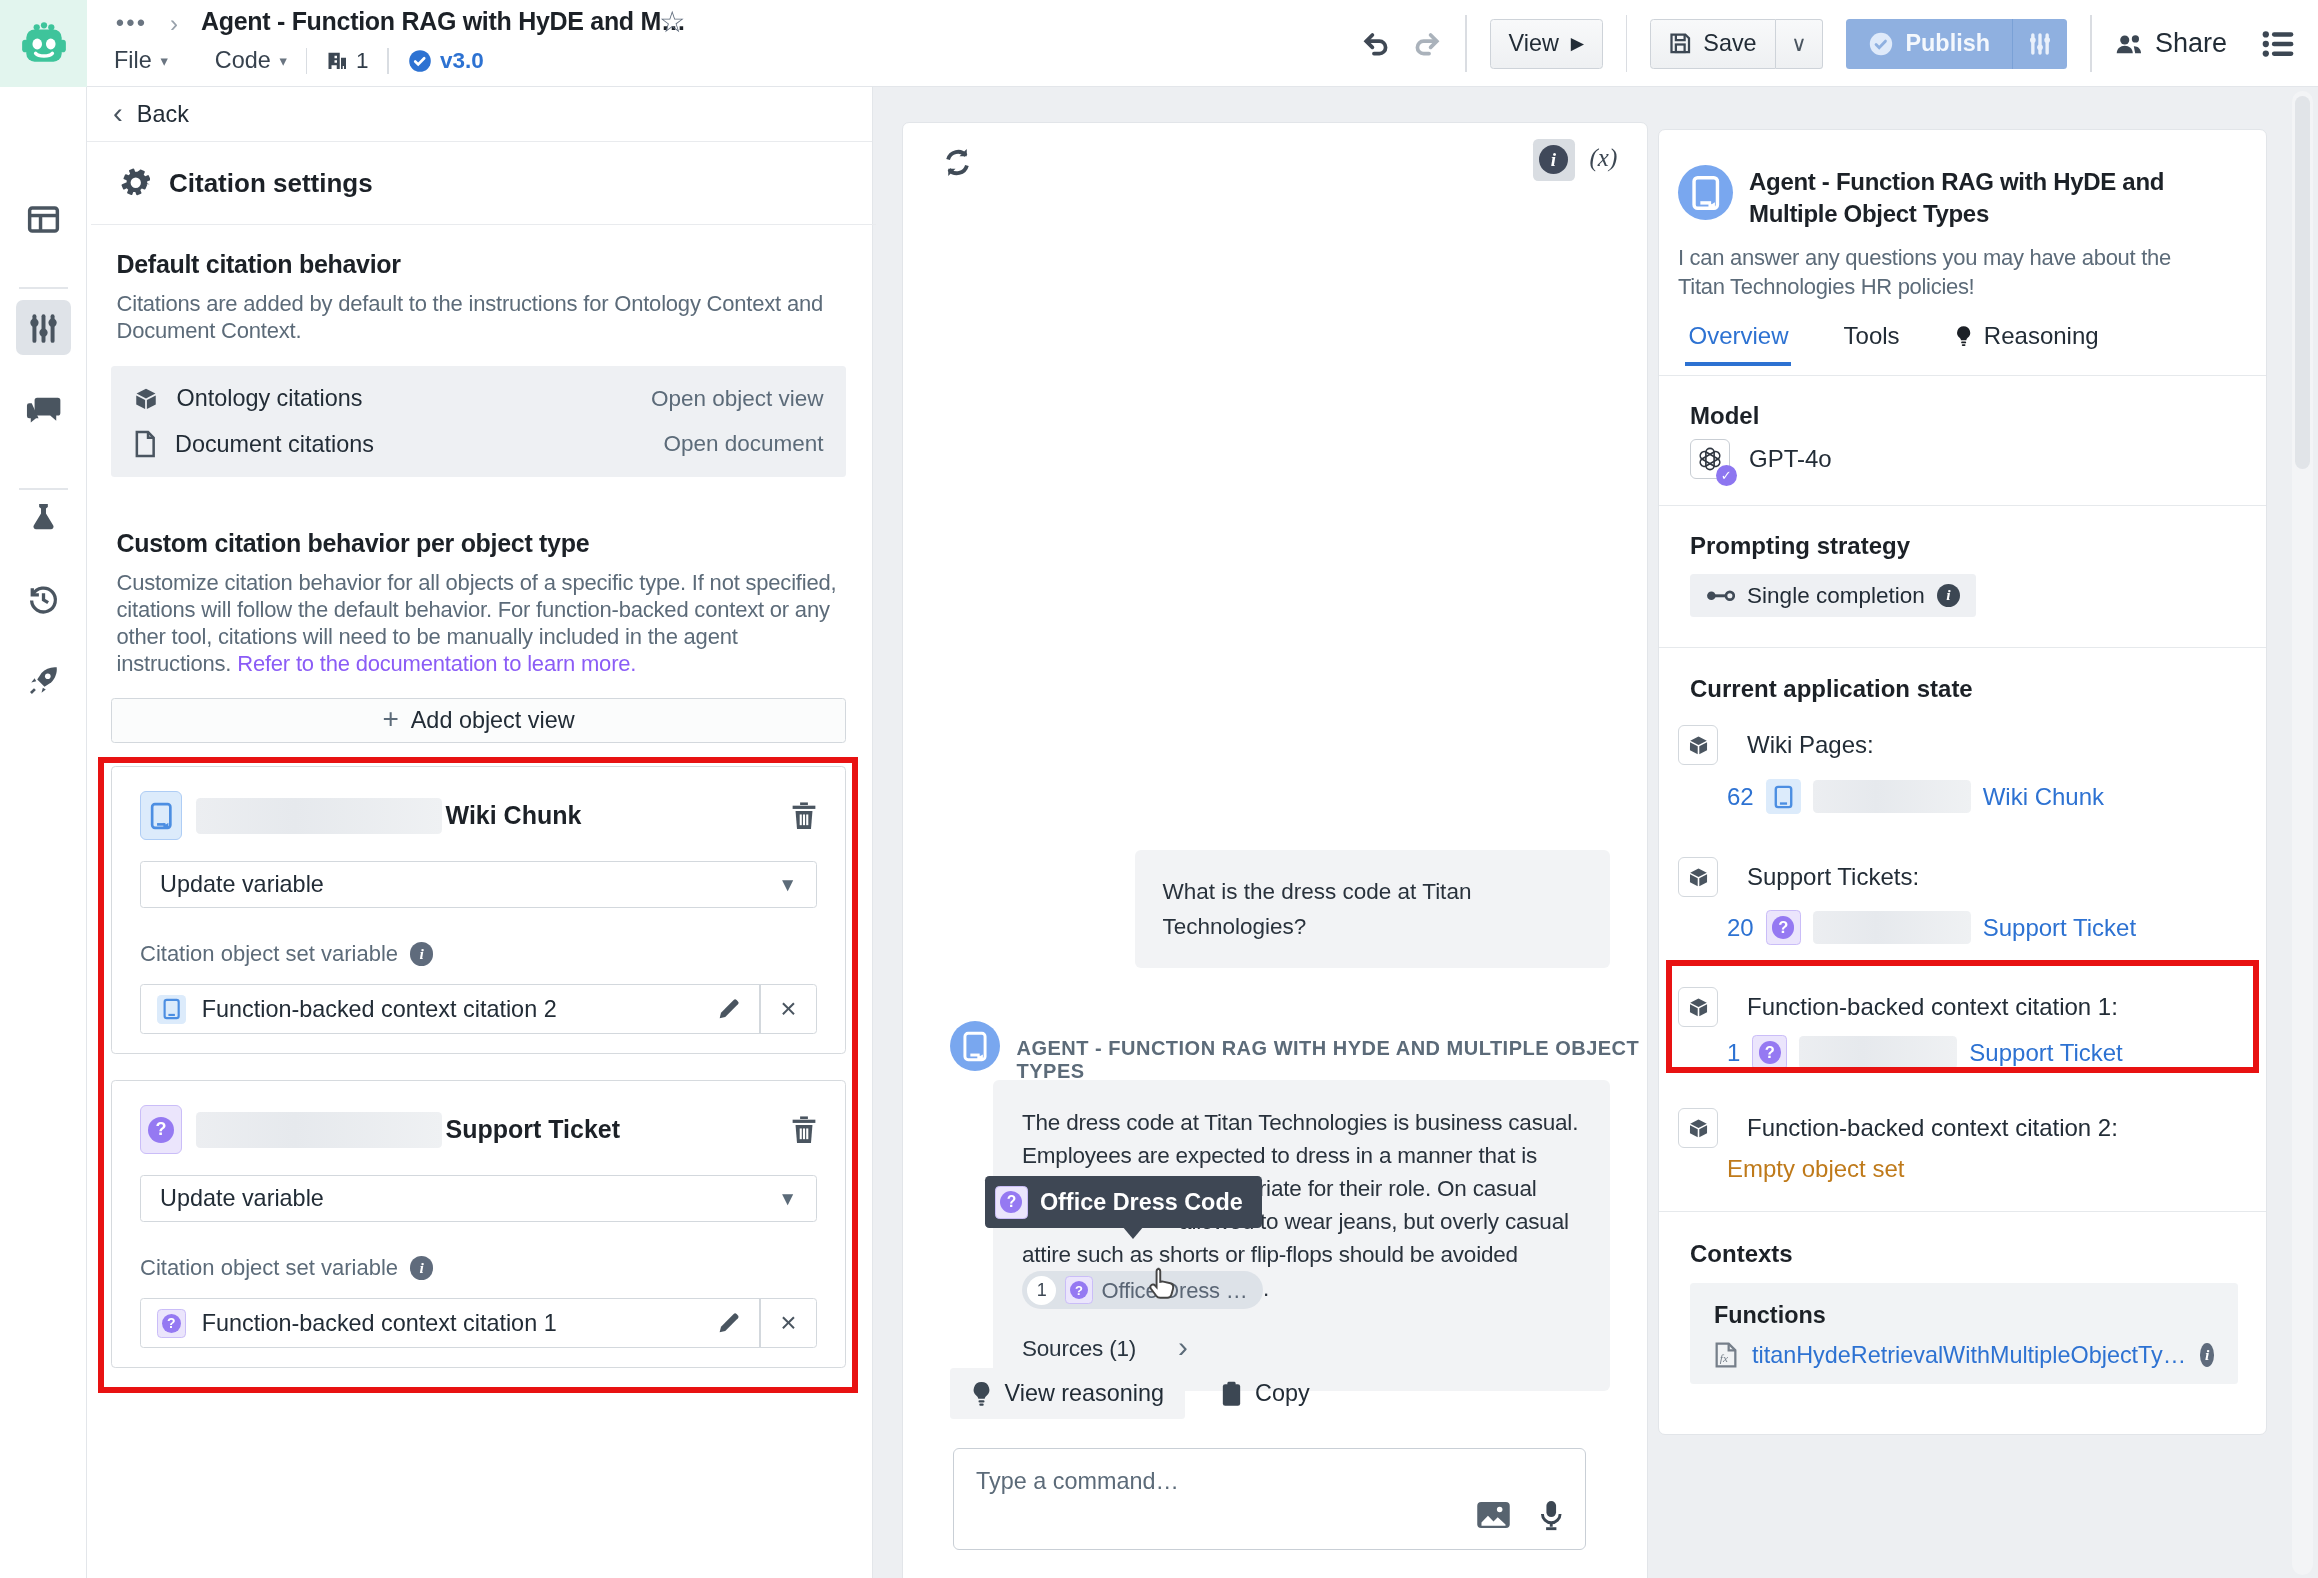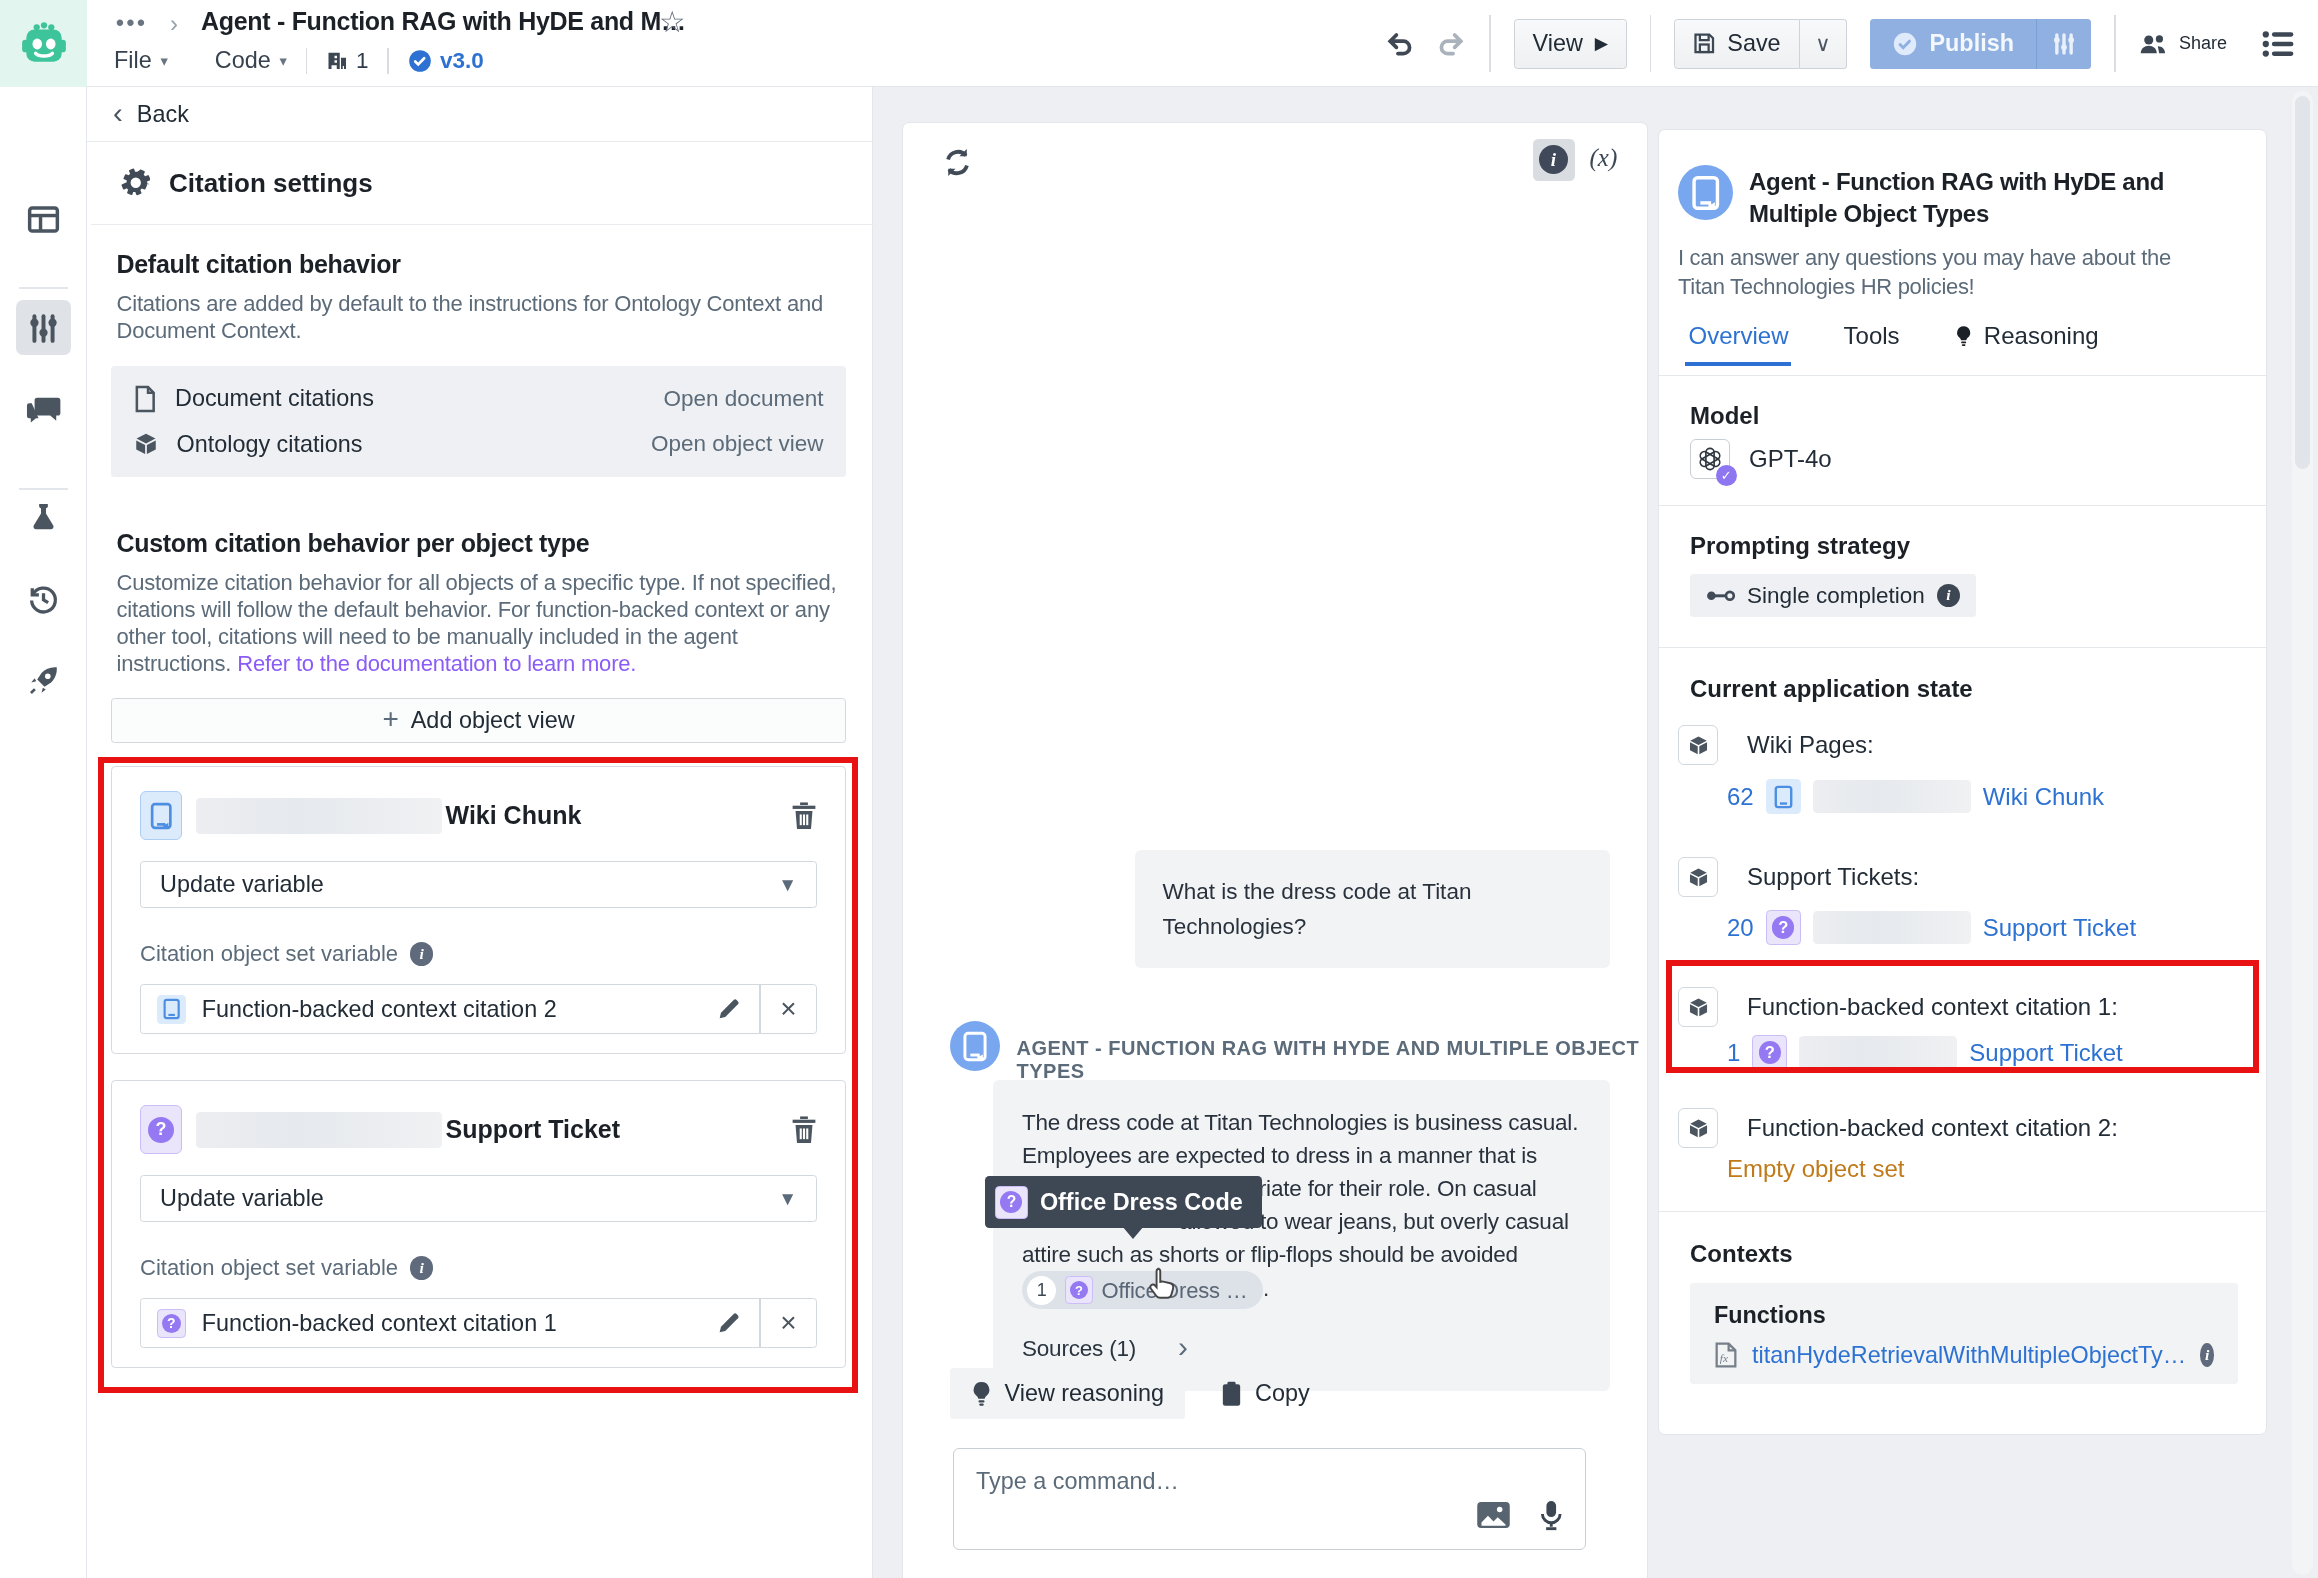--- a/index.html
+++ b/index.html
@@ -29,21 +29,21 @@
   .vsep-lg { width:1.7px; height:57px; background:#dadde2; margin:0 22.5px; }
   .btn { display:flex; align-items:center; gap:12px; height:50px; padding:0 18px;
          background:linear-gradient(#f8f9fa,#eef0f2); border:1.7px solid #ced3d9; border-radius:3.5px;
          font-size:23.4px; color:#222c36; cursor:pointer; }
   .btn-group { display:flex; align-items:stretch; }
   .btn-group .btn.main { border-radius:3.5px 0 0 3.5px; }
   .btn-group .btn.dd { border-radius:0 3.5px 3.5px 0; border-left:none; padding:0 15.6px; color:#4a5560; font-size:21px; }
   .publish { display:flex; align-items:stretch; height:50px; border-radius:3.5px; overflow:hidden; background:#8fb0e0; cursor:pointer; }
   .publish .seg1 { display:flex; align-items:center; gap:11.3px; padding:0 22.5px; color:#f4f8fd; font-size:23.4px; font-weight:600; }
   .publish .seg2 { display:flex; align-items:center; padding:0 14px; border-left:1.7px solid #7aa1d6; }
-  .share { display:flex; align-items:center; gap:11.3px; font-size:18px; color:#222c36; cursor:pointer; }
+  .share { display:flex; align-items:center; gap:11.3px; font-size:27px; color:#222c36; cursor:pointer; }
 
   
   .rail { position:absolute; left:0; top:87px; width:87px; height:1491px; background:#fff; border-right:1.7px solid #e3e6ea; z-index:20; }
   .rail .ritem { position:absolute; left:0; width:87px; display:flex; justify-content:center; cursor:pointer; color:#4a5560; }
   .rail .hr { position:absolute; left:19px; width:49px; height:1.7px; background:#e3e6ea; }
   .rail .active-bg { position:absolute; left:15.6px; top:213px; width:55px; height:55px; background:#dfe3e8; border-radius:7px; }
 
   
   .lpanel { position:absolute; left:87px; top:87px; width:786px; height:1491px; background:#fff; border-right:1.7px solid #e3e6ea; z-index:10; }
   .back-band { position:absolute; left:0; top:0; width:100%; height:55px; border-bottom:1.7px solid #e9ebee; display:flex; align-items:center; padding-left:26px; gap:14px; cursor:pointer; }
@@ -349,39 +349,39 @@
           </svg>
       </span>
       <span class="settings-title">Citation settings</span>
     </div>
 
     <div class="sect-h" style="top:163px">Default citation behavior</div>
     <div class="sect-p" style="top:203px">Citations are added by default to the instructions for Ontology Context and Document Context.</div>
 
     <div class="graybox">
       <div class="row">
-        <span class="ico">
-          <svg width="22.5" height="28" viewBox="0 0 16 20" fill="none" stroke="#4a5560" stroke-width="1.8">
-              <path d="M2 1.5h8l4 4v13H2z"></path>
-              <path d="M10 1.5v4h4"></path>
-            </svg>
-        </span>
-        <span class="lbl">Document citations</span>
-        <span class="act">Open document</span>
-      </div>
-      <div class="row">
         <span class="ico" style="color:#4a5560">
           <svg width="24" height="24" viewBox="0 0 16 16" fill="currentColor">
               <path d="M8 1.2 14.3 4.4 8 7.6 1.7 4.4z"></path>
               <path d="M1.5 5.6 7.4 8.6v6L1.5 11.6z"></path>
               <path d="M14.5 5.6 8.6 8.6v6l5.9-3z"></path>
             </svg>
         </span>
         <span class="lbl">Ontology citations</span>
         <span class="act">Open object view</span>
+      </div>
+      <div class="row">
+        <span class="ico">
+          <svg width="22.5" height="28" viewBox="0 0 16 20" fill="none" stroke="#4a5560" stroke-width="1.8">
+              <path d="M2 1.5h8l4 4v13H2z"></path>
+              <path d="M10 1.5v4h4"></path>
+            </svg>
+        </span>
+        <span class="lbl">Document citations</span>
+        <span class="act">Open document</span>
       </div>
     </div>
 
     <div class="sect-h" style="top:442px">Custom citation behavior per object type</div>
     <div class="sect-p" style="top:482px">
       <span>Customize citation behavior for all objects of a specific type. If not specified, citations will follow the default behavior. For function-backed context or any other tool, citations will need to be manually included in the agent instructions. </span><span class="link-blue">Refer to the documentation to learn more.</span>
     </div>
 
     <div class="add-btn">
       <span class="add-plus">+</span>

